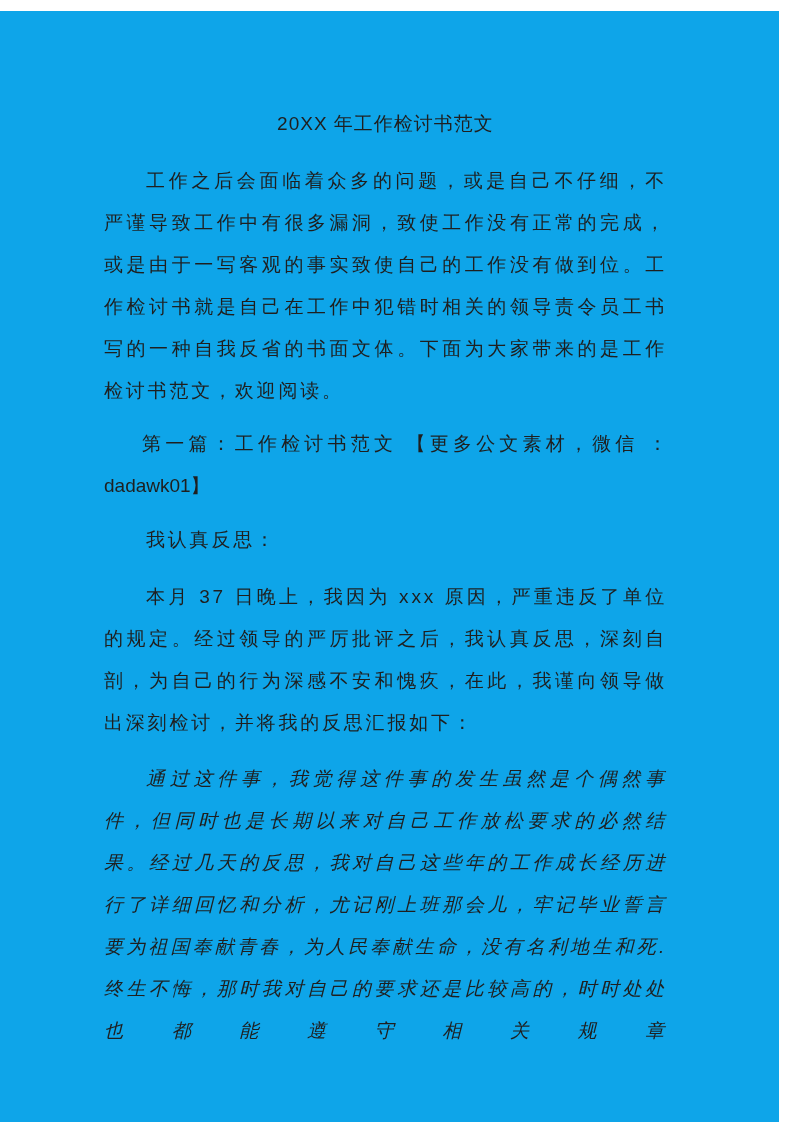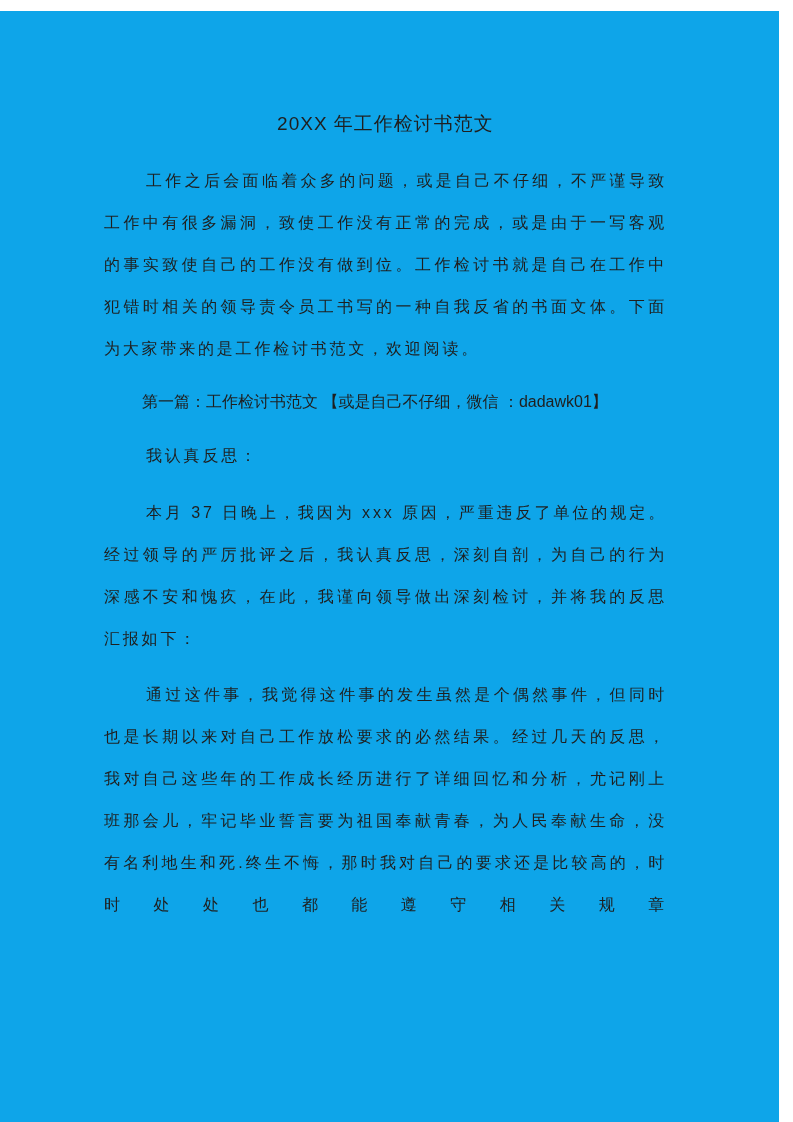--- a/index.html
+++ b/index.html
@@ -23,51 +23,51 @@
   .doc-title {
     margin: 0;
     font-size: 19px;
     line-height: 26px;
     font-weight: 400;
     letter-spacing: 1px;
     text-align: center;
   }
   .para {
     margin: 0;
-    font-size: 16px;
+    font-size: 19px;
     line-height: 42px;
     letter-spacing: 2.8px;
     text-align: justify;
     text-indent: 42px;
   }
   .para-intro   { margin-top: 23px; }
   .heading-line { margin-top: 11px; letter-spacing: 0; text-indent: 38px; }
   .salutation   { margin-top: 12px; }
   .small-note {
     margin: 15px 0 0 0;
     font-size: 14px;
     line-height: 23px;
     letter-spacing: 0;
     text-align: justify;
     text-indent: 0;
   }
   .small-note .paid-tag { margin-right: 18px; }
   .para-body-1 { margin-top: 15px; }
-  .para-body-2 { margin-top: 14px; text-align-last: justify; }
+  .para-body-2 { margin-top: 14px; text-align-last: justify; font-style: italic; }
 </style>
 </head>
 <body>
 
 <div class="page">
 
   <h1 class="doc-title">20XX 年工作检讨书范文</h1>
 
   <p class="para para-intro">工作之后会面临着众多的问题，或是自己不仔细，不严谨导致工作中有很多漏洞，致使工作没有正常的完成，或是由于一写客观的事实致使自己的工作没有做到位。工作检讨书就是自己在工作中犯错时相关的领导责令员工书写的一种自我反省的书面文体。下面为大家带来的是工作检讨书范文，欢迎阅读。</p>
 
-  <p class="para heading-line">第一篇：工作检讨书范文 【或是自己不仔细，微信 ：dadawk01】</p>
+  <p class="para heading-line">第一篇：工作检讨书范文 【更多公文素材，微信 ：dadawk01】</p>
 
   <p class="para salutation">我认真反思：</p>
 
 
   <p class="para para-body-1">本月 37 日晚上，我因为 xxx 原因，严重违反了单位的规定。经过领导的严厉批评之后，我认真反思，深刻自剖，为自己的行为深感不安和愧疚，在此，我谨向领导做出深刻检讨，并将我的反思汇报如下：</p>
 
   <p class="para para-body-2">通过这件事，我觉得这件事的发生虽然是个偶然事件，但同时也是长期以来对自己工作放松要求的必然结果。经过几天的反思，我对自己这些年的工作成长经历进行了详细回忆和分析，尤记刚上班那会儿，牢记毕业誓言要为祖国奉献青春，为人民奉献生命，没有名利地生和死.终生不悔，那时我对自己的要求还是比较高的，时时处处也都能遵守相关规章</p>
 
 </div>
 

